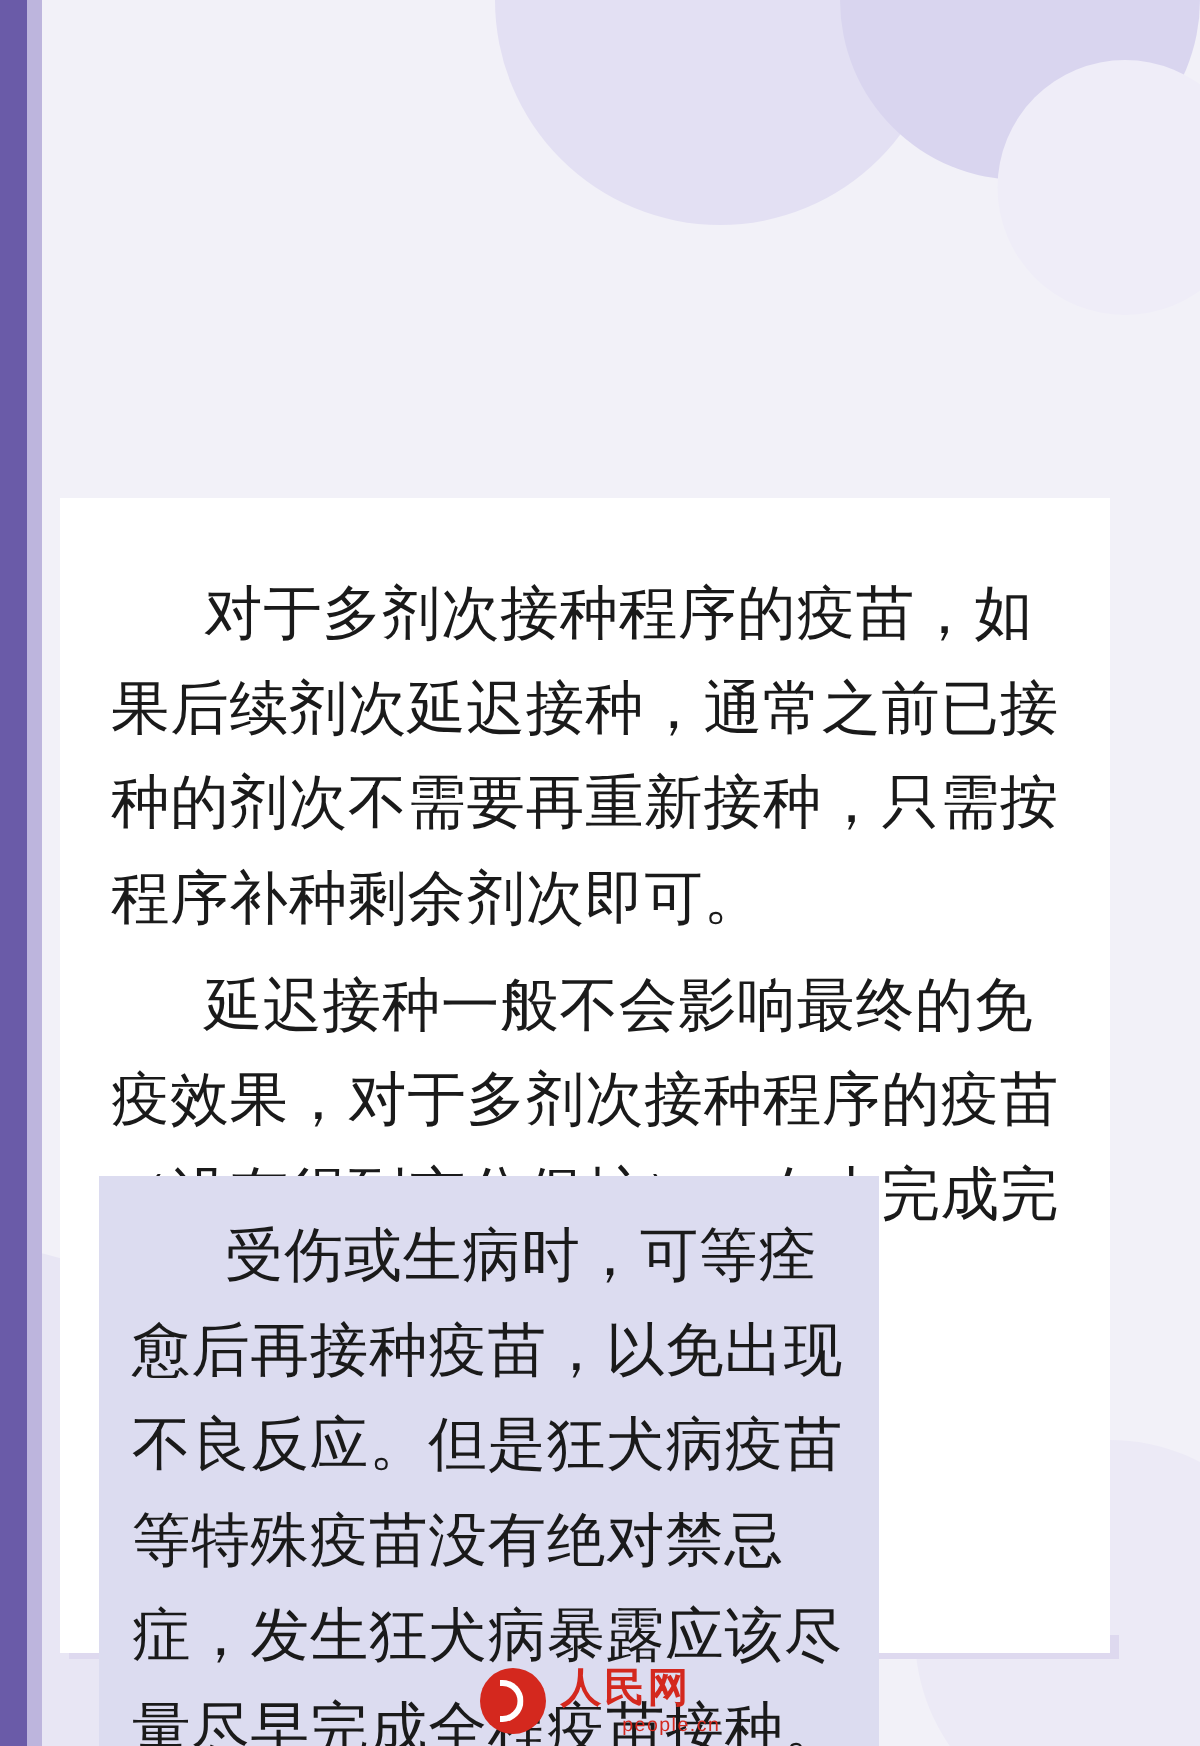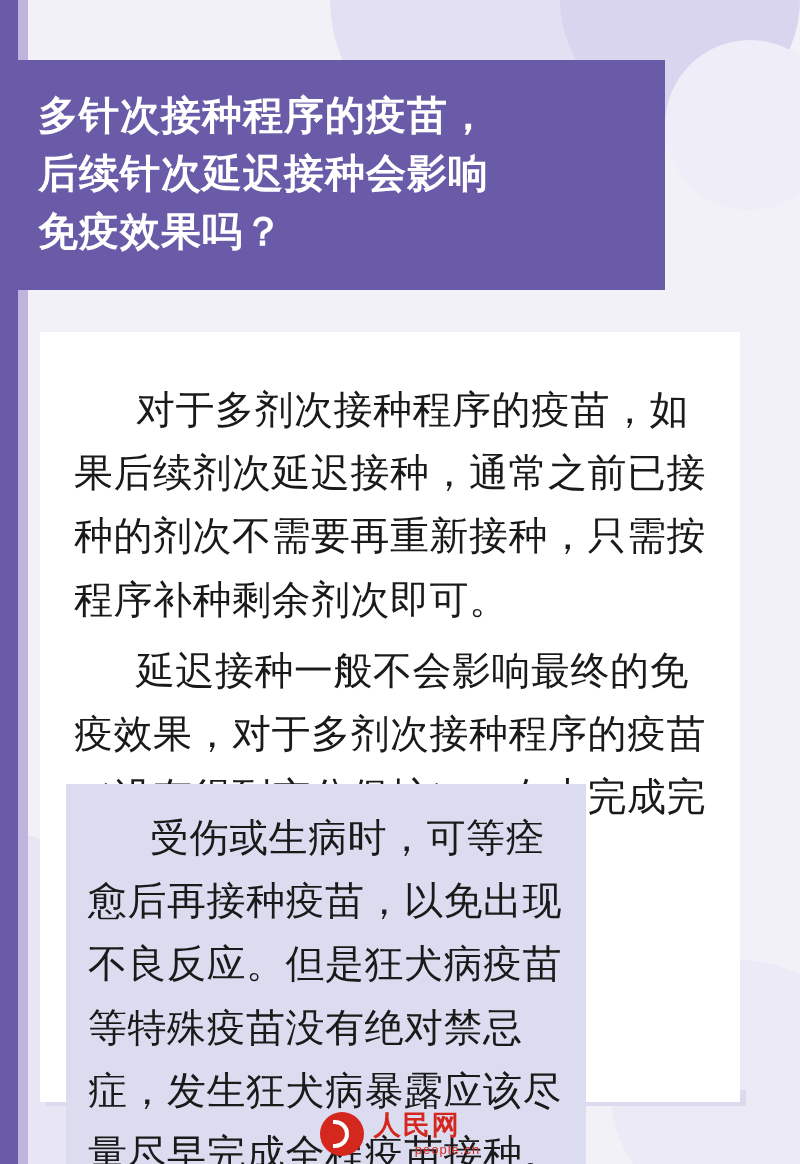--- a/index.html
+++ b/index.html
@@ -208,25 +208,20 @@
 
   <div class="blob blob-a"></div>
   <div class="blob blob-b"></div>
   <div class="blob blob-c"></div>
   <div class="blob blob-d"></div>
   <div class="blob blob-e"></div>
 
   <div class="left-bar"></div>
   <div class="left-bar-light"></div>
 
-  <div class="headline-band">
-    <div class="headline-line">多针次接种程序的疫苗，</div>
-    <div class="headline-line">后续针次延迟接种会影响</div>
-    <div class="headline-line">免疫效果吗？</div>
-  </div>
 
   <div class="card-shadow"></div>
 
   <div class="card">
     <div class="body-block">
       <p class="para">对于多剂次接种程序的疫苗，如果后续剂次延迟接种，通常之前已接种的剂次不需要再重新接种，只需按程序补种剩余剂次即可。</p>
       <p class="para">延迟接种一般不会影响最终的免疫效果，对于多剂次接种程序的疫苗（没有得到充分保护），在未完成完成接种期间存在感染风险。</p>
     </div>
 
     <div class="note-box">

